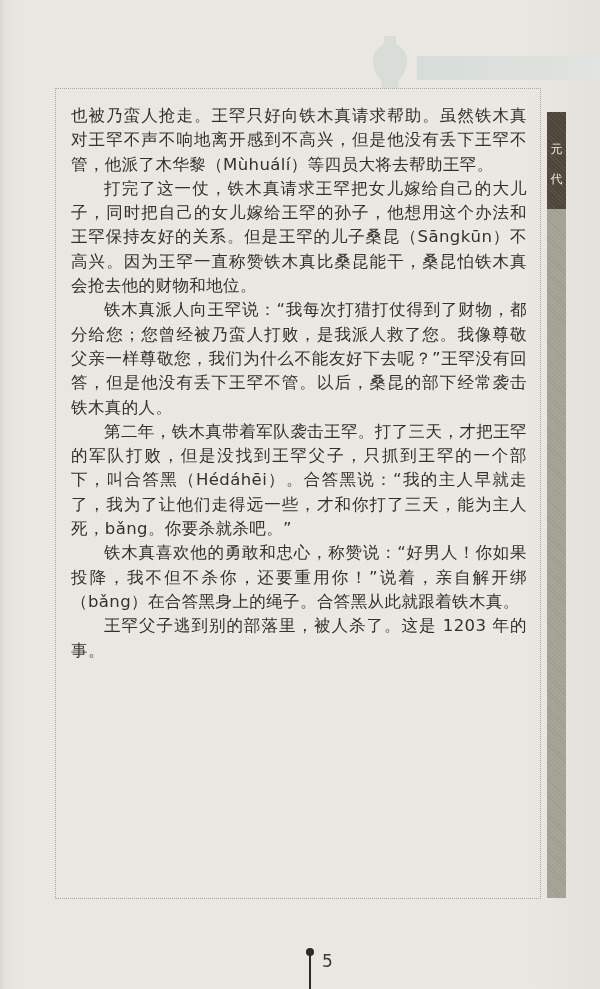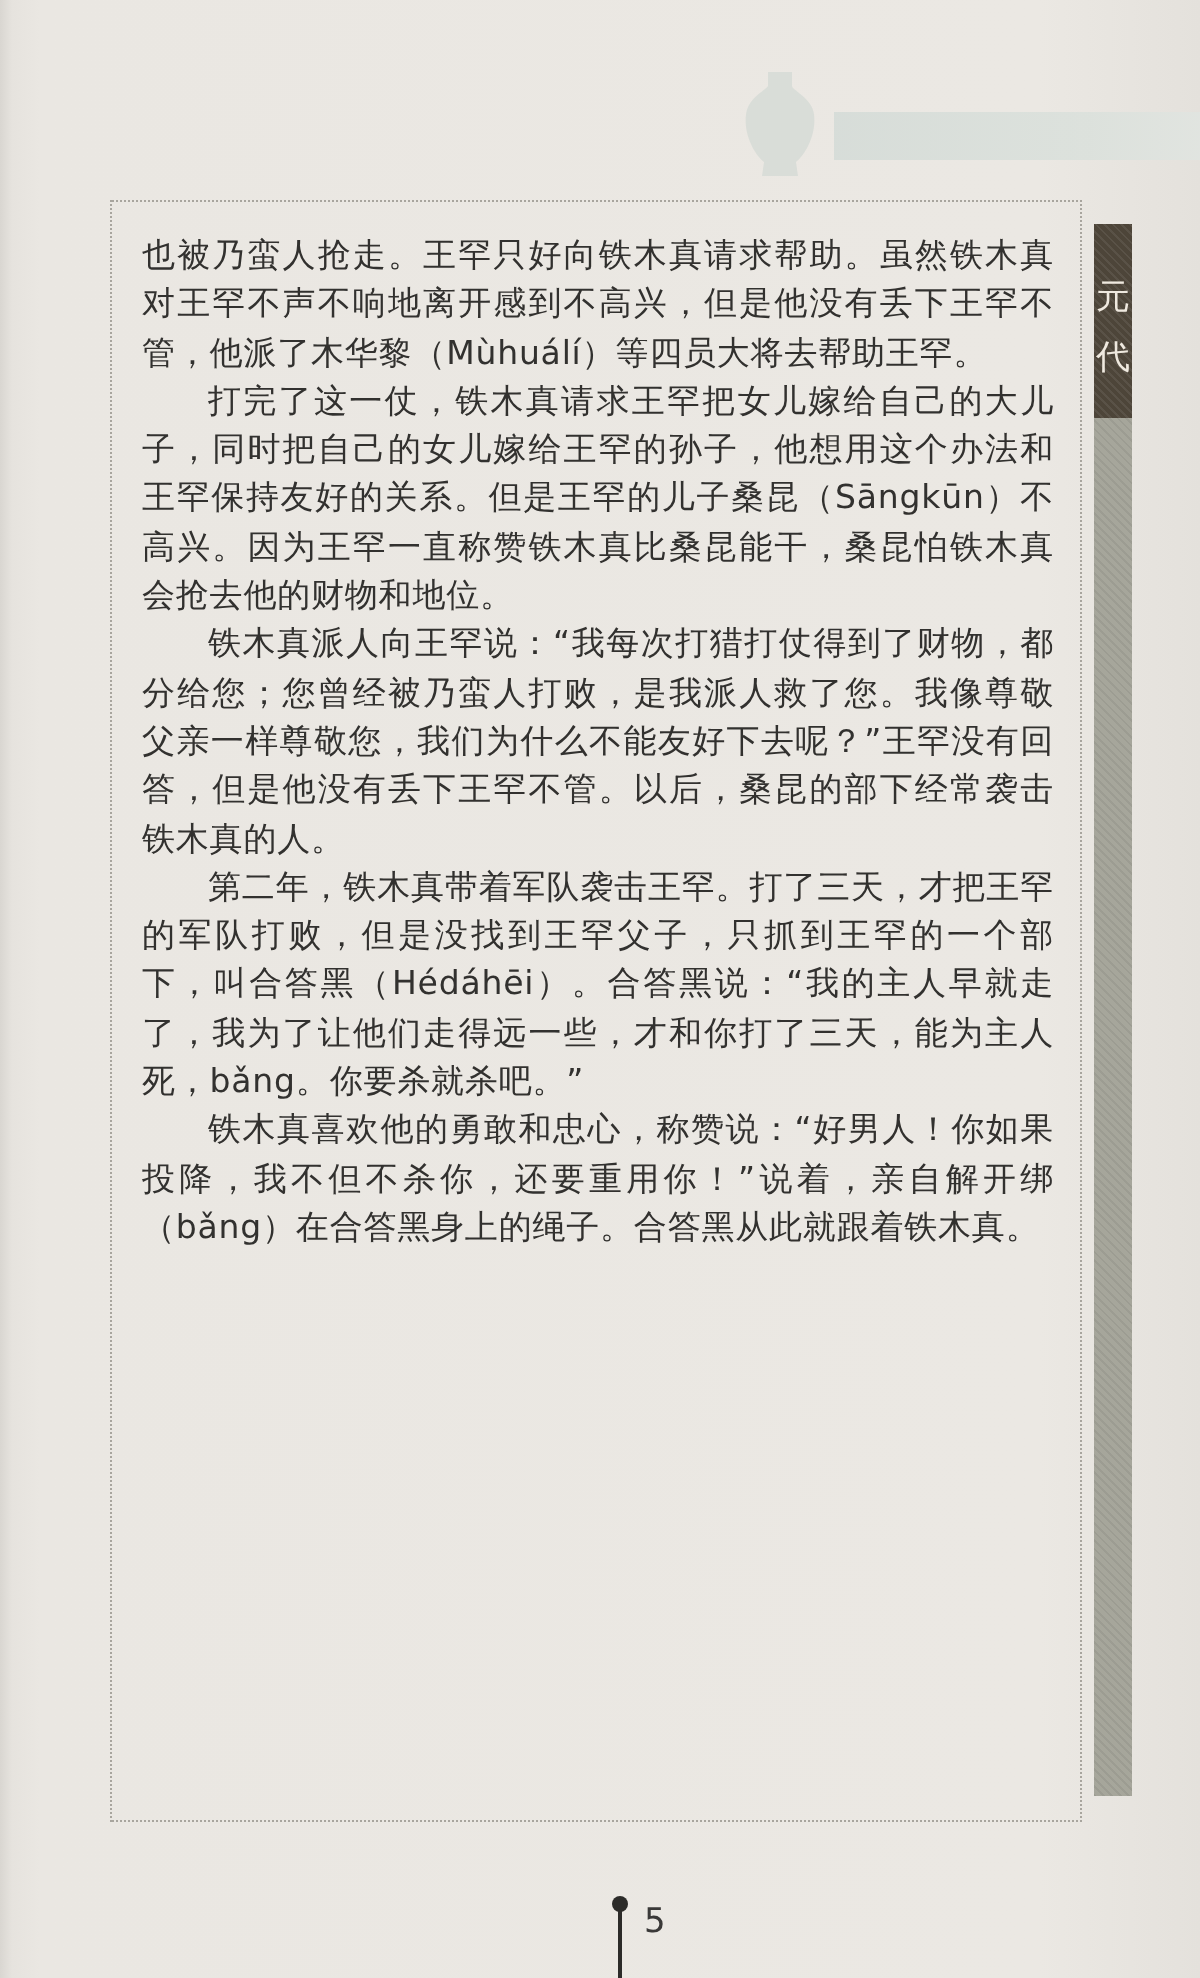--- a/index.html
+++ b/index.html
@@ -14,35 +14,35 @@
   }
   
   .vase{position:absolute;left:364px;top:34px;width:52px;height:56px;opacity:.55;}
   .header-bar{
     position:absolute;left:417px;top:56px;width:183px;height:24px;
     background:linear-gradient(90deg,#d2dad6,#d9e0db 70%,#e0e5e1);
     opacity:.8;
   }
   
   .text-block{
-    position:absolute;left:55px;top:100px;width:486px;height:811px;
+    position:absolute;left:55px;top:88px;width:486px;height:811px;
     border:1px dotted #a8a59e;box-sizing:border-box;
     padding:15px 13px 0 15px;
   }
   .text-block p{
     margin:0;color:#32312f;font-size:16.5px;line-height:24.3px;
     text-align:justify;letter-spacing:.4px;
   }
   .text-block p.indent{text-indent:2em;}
   
   .side-tab{
     position:absolute;left:547px;top:112px;width:19px;height:106px;
     background:#4d4539;
     background-image:repeating-linear-gradient(45deg,rgba(255,255,255,.07) 0 1px,transparent 1px 3px);
-    color:#efe9df;font-size:17px;line-height:30px;text-align:center;
+    color:#efe9df;font-size:12px;line-height:30px;text-align:center;
     padding-top:22px;box-sizing:border-box;
     word-break:break-all;
   }
   .side-strip{
     position:absolute;left:547px;top:209px;width:19px;height:689px;
     background:#a6a69b;
     background-image:repeating-linear-gradient(45deg,rgba(0,0,0,.06) 0 1px,transparent 1px 3px);
   }
   
   .footer-marker{position:absolute;left:0;top:940px;width:600px;height:49px;}
@@ -66,20 +66,21 @@
     <path d="M20 2 h12 v7 c0,2 10,6 11,14 c1.5,12 -6,22 -9,24 l1 7 h-18 l1 -7 c-3,-2 -10.5,-12 -9,-24 c1,-8 10,-12 11,-14 z" fill="#ccd5d0"></path>
   </svg>
   <div class="header-bar"></div>
 
   <div class="text-block">
     <p>也被乃蛮人抢走。王罕只好向铁木真请求帮助。虽然铁木真对王罕不声不响地离开感到不高兴，但是他没有丢下王罕不管，他派了木华黎（Mùhuálí）等四员大将去帮助王罕。</p>
     <p class="indent">打完了这一仗，铁木真请求王罕把女儿嫁给自己的大儿子，同时把自己的女儿嫁给王罕的孙子，他想用这个办法和王罕保持友好的关系。但是王罕的儿子桑昆（Sāngkūn）不高兴。因为王罕一直称赞铁木真比桑昆能干，桑昆怕铁木真会抢去他的财物和地位。</p>
     <p class="indent">铁木真派人向王罕说：“我每次打猎打仗得到了财物，都分给您；您曾经被乃蛮人打败，是我派人救了您。我像尊敬父亲一样尊敬您，我们为什么不能友好下去呢？”王罕没有回答，但是他没有丢下王罕不管。以后，桑昆的部下经常袭击铁木真的人。</p>
     <p class="indent">第二年，铁木真带着军队袭击王罕。打了三天，才把王罕的军队打败，但是没找到王罕父子，只抓到王罕的一个部下，叫合答黑（Hédáhēi）。合答黑说：“我的主人早就走了，我为了让他们走得远一些，才和你打了三天，能为主人死，bǎng。你要杀就杀吧。”</p>
     <p class="indent">铁木真喜欢他的勇敢和忠心，称赞说：“好男人！你如果投降，我不但不杀你，还要重用你！”说着，亲自解开绑（bǎng）在合答黑身上的绳子。合答黑从此就跟着铁木真。</p>
+    <p class="indent">王罕父子逃到别的部落里，被人杀了。这是 1203 年的事。</p>
   </div>
 
   <div class="side-tab">元代</div>
   <div class="side-strip"></div>
 
   <div class="footer-marker">
     <div class="marker-dot"></div>
     <div class="marker-line"></div>
     <span class="page-number">5</span>
   </div>

